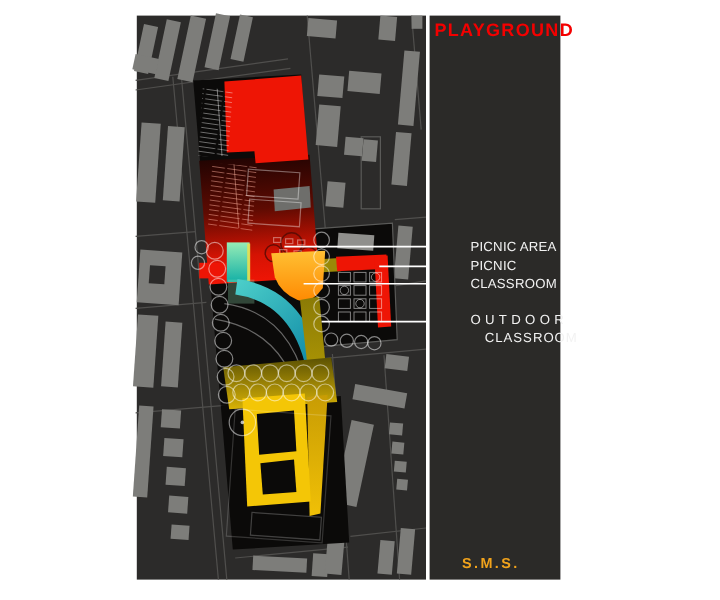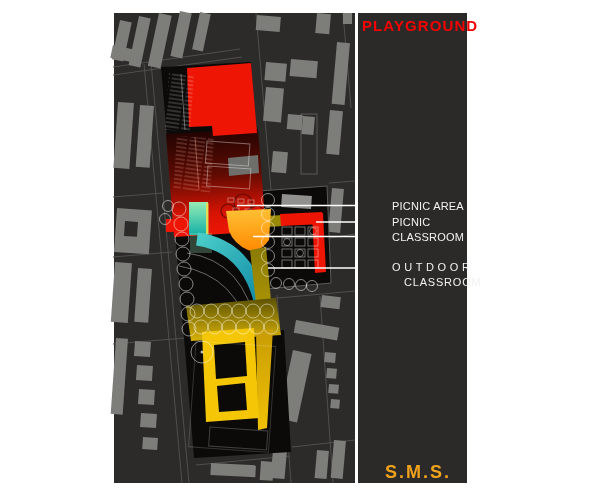--- a/index.html
+++ b/index.html
@@ -6,21 +6,21 @@
   #page{position:relative;width:600px;height:500px;background:#ffffff;overflow:hidden;
         font-family:"Liberation Sans", sans-serif;}
   #map-svg{position:absolute;left:0;top:0;}
   .panel{position:absolute;left:358px;top:13px;width:109px;height:470px;background:#2b2a28;}
   .title{position:absolute;left:362px;top:17px;font-size:15px;font-weight:bold;
          letter-spacing:1.1px;color:#f40000;white-space:nowrap;}
   .lbl{position:absolute;left:392px;color:#f2f2f2;font-size:11px;line-height:12px;
        letter-spacing:0.2px;white-space:nowrap;}
   .lbl.outdoor1{letter-spacing:3.6px;}
   .lbl.outdoor2{letter-spacing:0.8px;margin-left:12px;}
-  .footer{position:absolute;left:385px;top:462px;font-size:18px;font-weight:bold;
+  .footer{position:absolute;left:385px;top:462px;font-size:12px;font-weight:bold;
           letter-spacing:2px;color:#f0a21c;white-space:nowrap;}
   .bld{fill:#7d7d7a;}
   .bld2{fill:#6e6e6b;}
   .street{stroke:#504f4d;stroke-width:1;fill:none;}
   .wline{stroke:rgba(255,255,255,0.38);stroke-width:1;fill:none;}
   .tree{stroke:rgba(255,255,255,0.5);stroke-width:1;fill:none;}
   .treeR{stroke:rgba(80,10,5,0.8);stroke-width:1.2;fill:none;}
   .bed{stroke:rgba(255,255,255,0.5);stroke-width:0.8;fill:none;}
   .leader{stroke:#ffffff;stroke-width:1.3;}
 </style>

